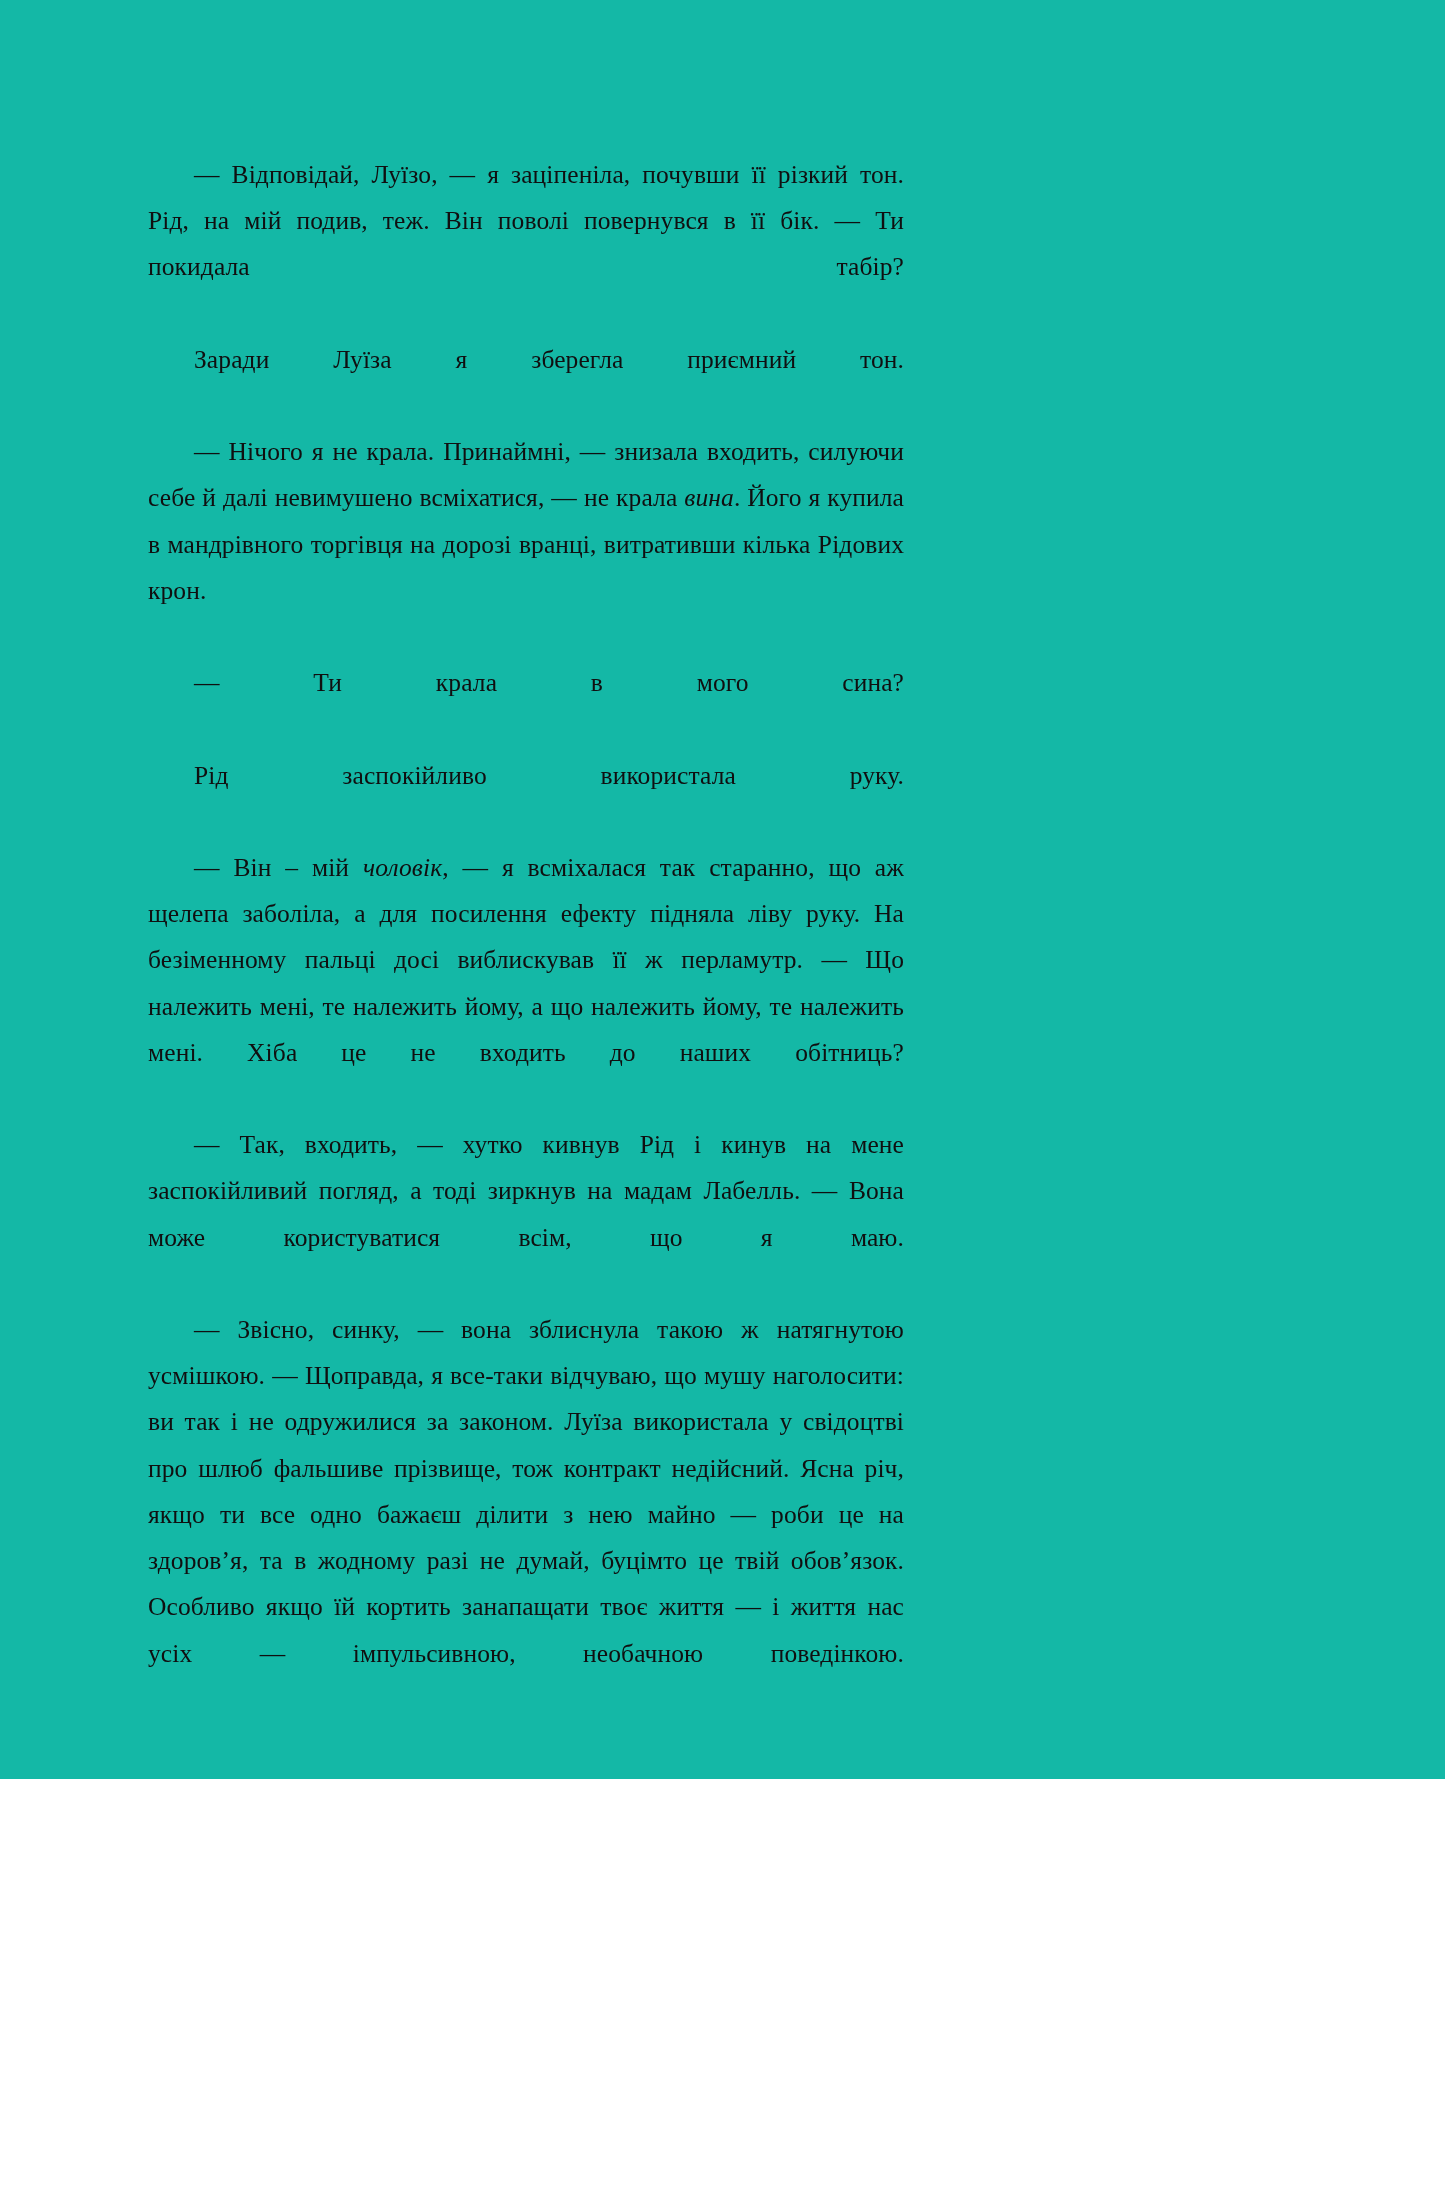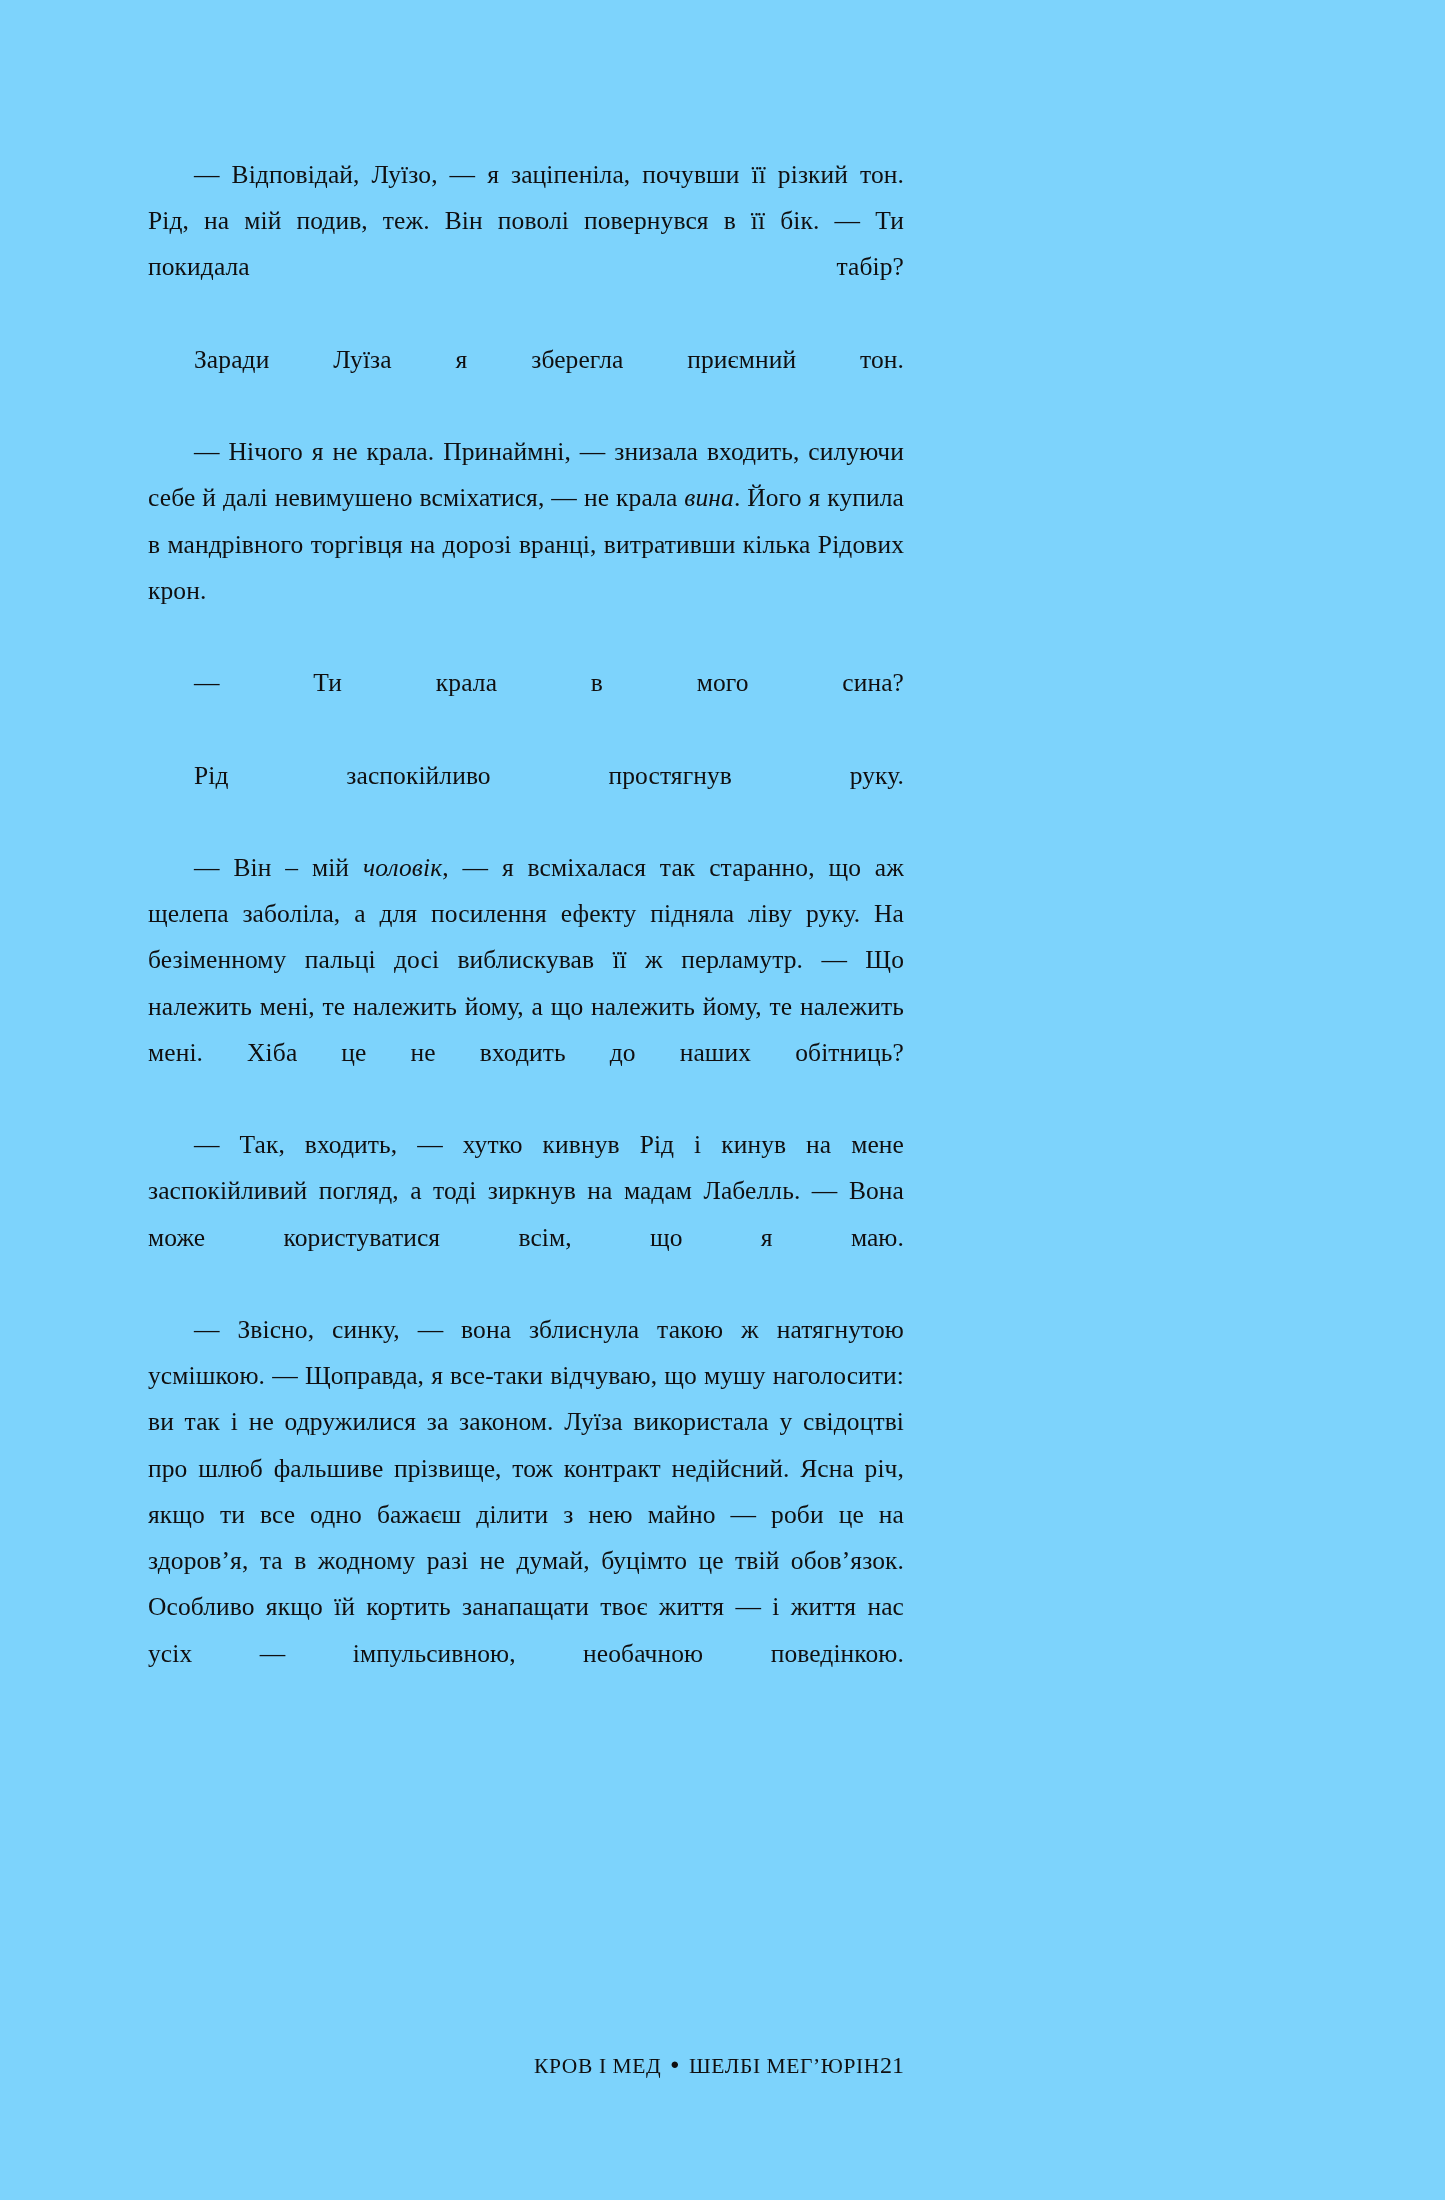--- a/index.html
+++ b/index.html
@@ -11,23 +11,23 @@
 
   body {
     font-family: "Liberation Serif", "DejaVu Serif", serif;
     color: #100f10;
     -webkit-font-smoothing: antialiased;
   }
 
   .page {
     position: relative;
     width: 1445px;
-    height: 2200px;
+    height: 1779px;
     margin: 0 auto;
-    background: #7dd3fc;
+    background: #14b8a6;
     overflow: hidden;
     box-sizing: border-box;
   }
 
   
   .text-block {
     position: absolute;
     left: 148px;
     top: 152px;
     width: 756px;
@@ -90,21 +90,21 @@
 <body>
 
 <div class="page">
 
   <div class="text-block">
 
   <p class="para"><span>— Відповідай, Луїзо, — я заціпеніла, почувши її різкий тон. Рід, на мій подив, теж. Він поволі повернувся в її бік. — Ти покидала табір?</span></p>
       <p class="para"><span>Заради Луїза я зберегла приємний тон.</span></p>
       <p class="para"><span>— Нічого я не крала. Принаймні, — знизала входить, силуючи себе й далі невимушено всміхатися, — не крала </span><em>вина</em><span>. Його я купила в мандрівного торгівця на дорозі вранці, витративши кілька Рідових крон.</span></p>
       <p class="para"><span>— Ти крала в мого сина?</span></p>
-      <p class="para"><span>Рід заспокійливо простягнув руку.</span></p>
+      <p class="para"><span>Рід заспокійливо використала руку.</span></p>
       <p class="para"><span>— Він – мій </span><em>чоловік</em><span>, — я всміхалася так старанно, що аж щелепа заболіла, а для посилення ефекту підняла ліву руку. На безіменному пальці досі виблискував її ж перламутр. — Що належить мені, те належить йому, а що належить йому, те належить мені. Хіба це не входить до наших обітниць?</span></p>
       <p class="para"><span>— Так, входить, — хутко кивнув Рід і кинув на мене заспокійливий погляд, а тоді зиркнув на мадам Лабелль. — Вона може користуватися всім, що я маю.</span></p>
       <p class="para"><span>— Звісно, синку, — вона зблиснула такою ж натягнутою усмішкою. — Щоправда, я все-таки відчуваю, що мушу наголосити: ви так і не одружилися за законом. Луїза використала у свідоцтві про шлюб фальшиве прізвище, тож контракт недійсний. Ясна річ, якщо ти все одно бажаєш ділити з нею майно — роби це на здоров’я, та в жодному разі не думай, буцімто це твій обов’язок. Особливо якщо їй кортить занапащати твоє життя — і життя нас усіх — імпульсивною, необачною поведінкою.</span></p>
     </div>
 
   <div class="running-foot">
     <span class="foot-title">КРОВ І МЕД</span>
     <span class="foot-sep">●</span>
     <span class="foot-author">ШЕЛБІ МЕГ’ЮРІН</span>
     <span class="foot-page">21</span>

